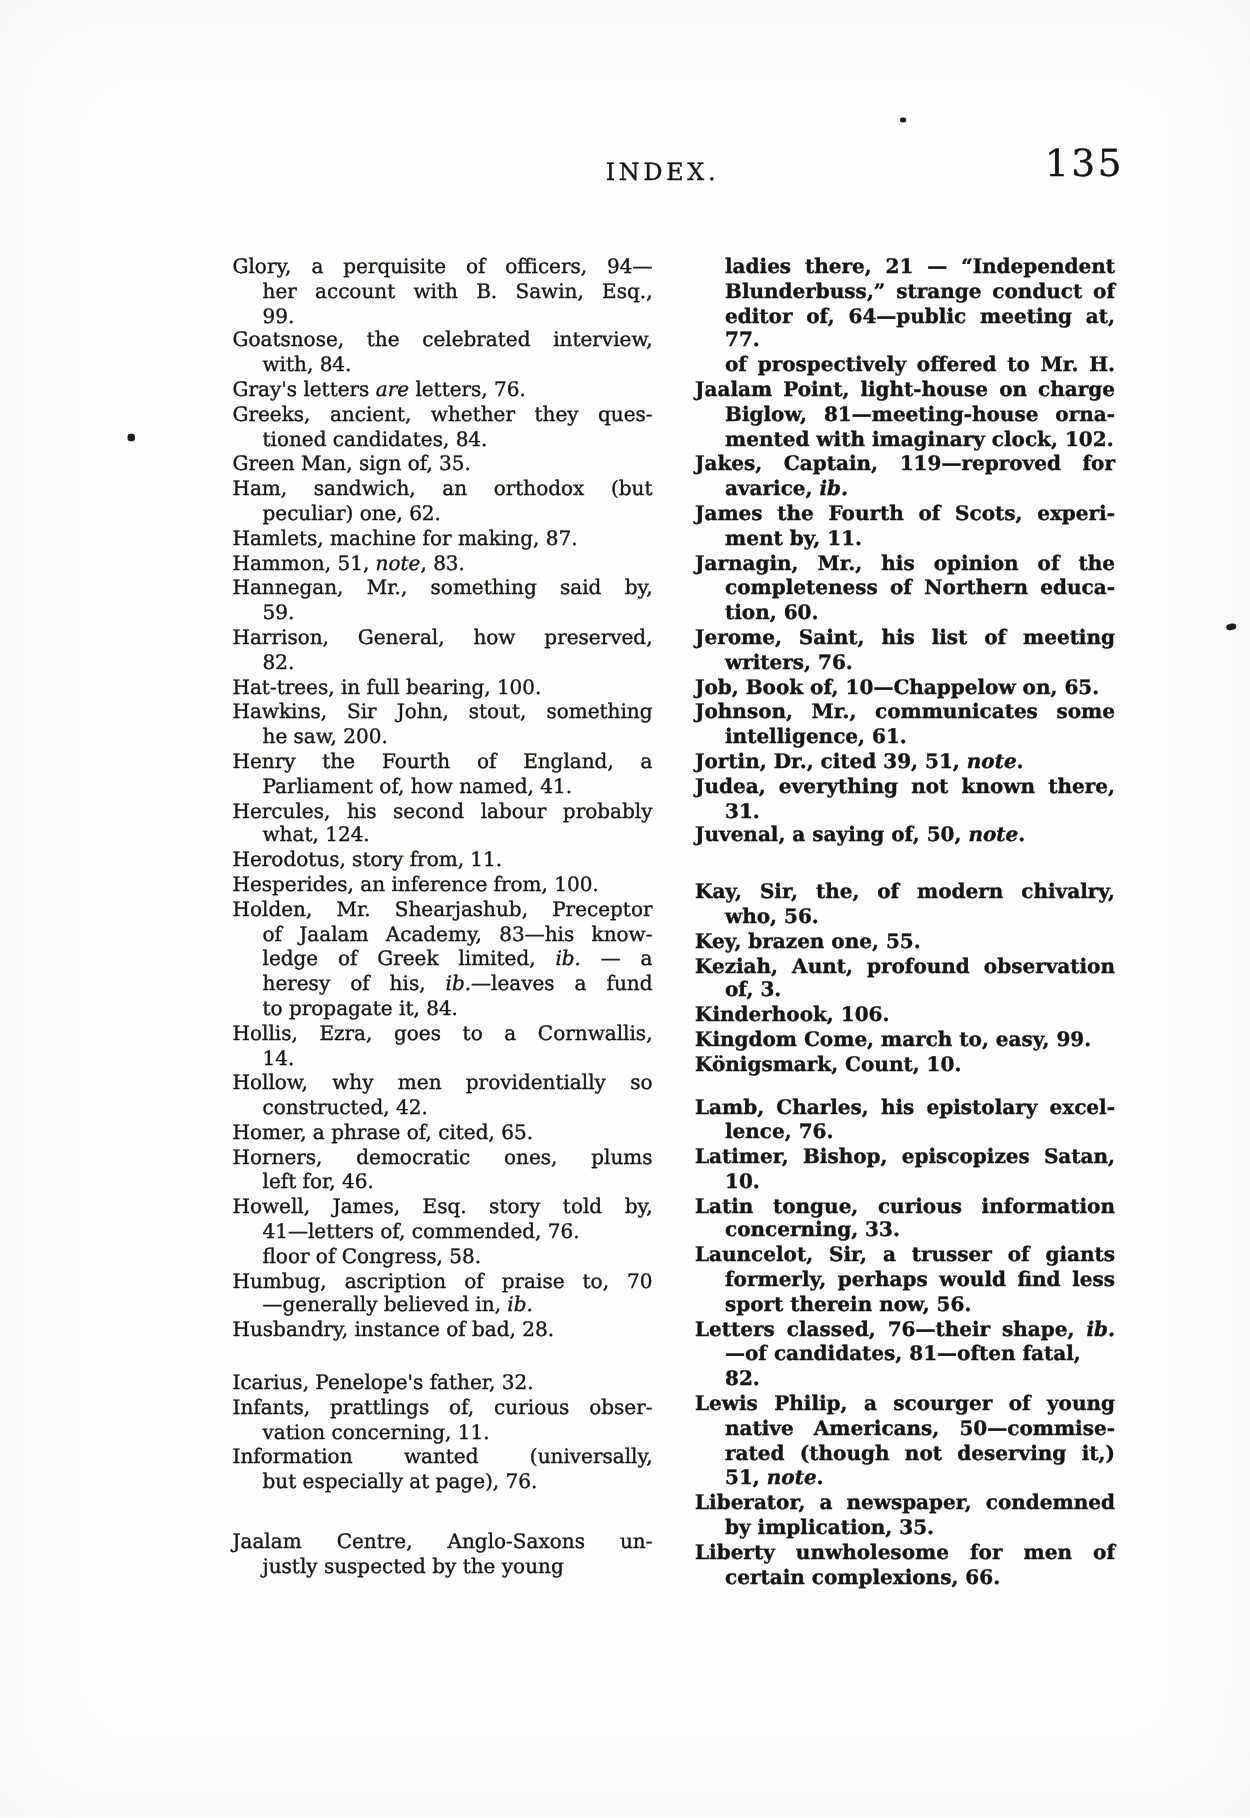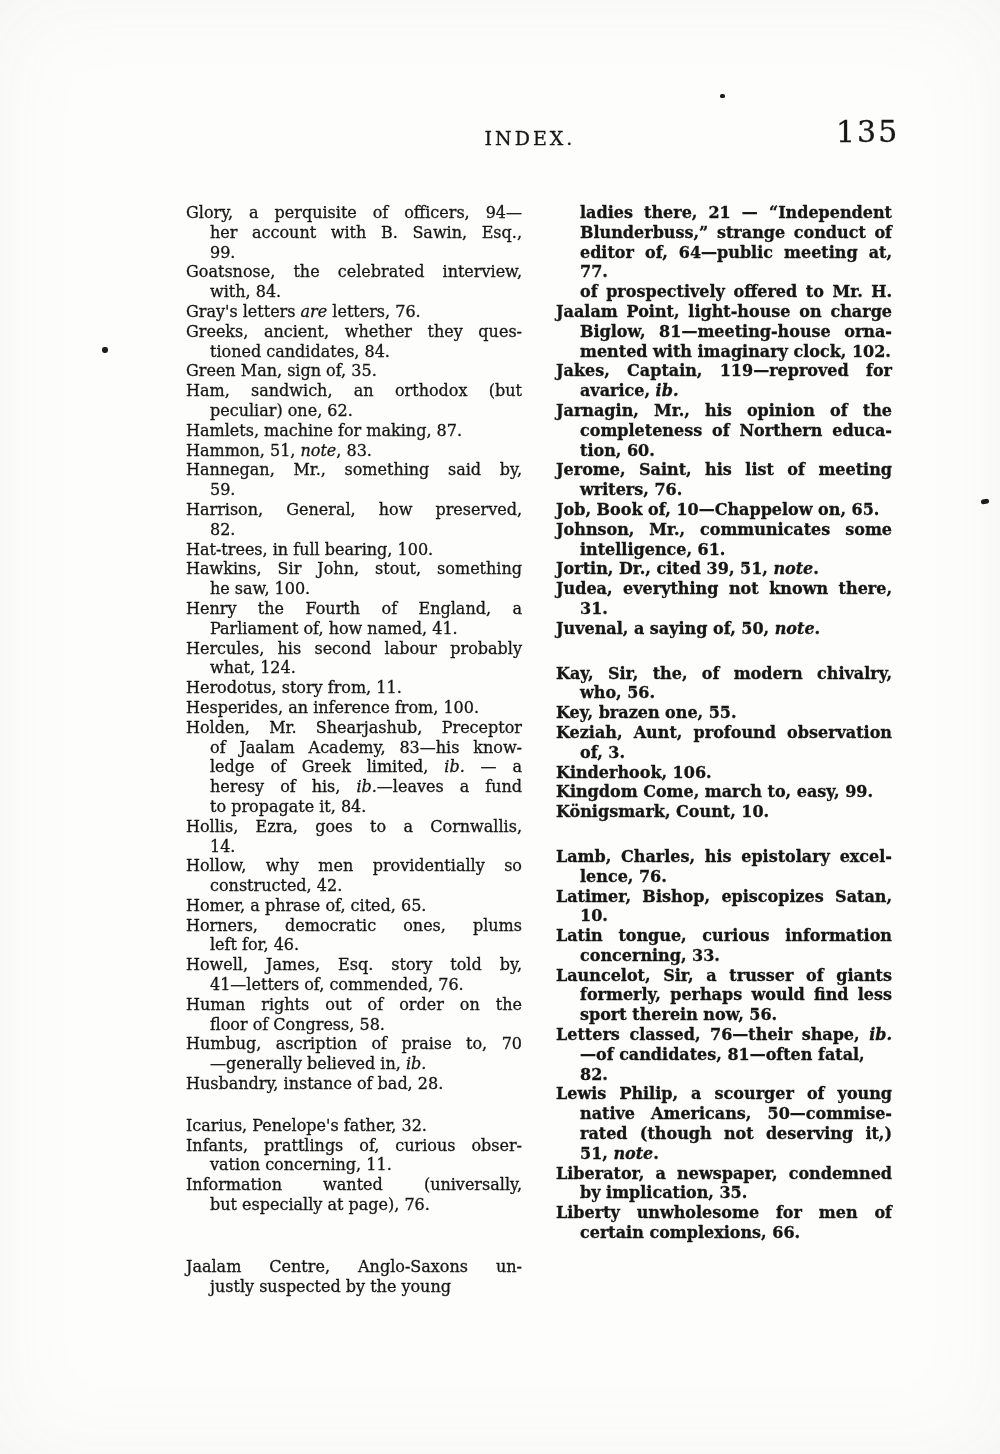--- a/index.html
+++ b/index.html
@@ -43,23 +43,23 @@
   .col-right { left: 556px; font-weight: bold; }
 
   .line { text-align: left; white-space: normal; }
   .line.just { text-align: justify; text-align-last: justify; }
   .line.indent { padding-left: 24px; }
   em { font-style: italic; }
 
   
   .col-left  .group:nth-child(2) { }
   .col-left  .group:nth-child(3) { margin-top: 22px; }
-  .col-left  .group:nth-child(4) { margin-top: 42px; }
+  .col-left  .group:nth-child(4) { margin-top: 28px; }
   .col-right .group:nth-child(2) { margin-top: 25px; }
-  .col-right .group:nth-child(3) { margin-top: 25px; }
+  .col-right .group:nth-child(3) { margin-top: 14px; }
 
   
   .speck { position: absolute; background: #1d1c1a; border-radius: 40%; }
   .speck-1 { left: 720px; top: 94px;  width: 5px; height: 4px; }
   .speck-2 { left: 102px; top: 347px; width: 6px; height: 6px; }
   .speck-3 { left: 981px; top: 499px; width: 8px; height: 5px; transform: rotate(-10deg); }
 
   .vignette {
     position: absolute; inset: 0;
     pointer-events: none;
@@ -111,21 +111,21 @@
       </div>
       <div class="entry">
         <div class="line just">Harrison, General, how preserved,</div>
         <div class="line indent">82.</div>
       </div>
       <div class="entry">
         <div class="line">Hat-trees, in full bearing, 100.</div>
       </div>
       <div class="entry">
         <div class="line just">Hawkins, Sir John, stout, something</div>
-        <div class="line indent">he saw, 100.</div>
+        <div class="line indent">he saw, 200.</div>
       </div>
       <div class="entry">
         <div class="line just">Henry the Fourth of England, a</div>
         <div class="line indent">Parliament of, how named, 41.</div>
       </div>
       <div class="entry">
         <div class="line just">Hercules, his second labour probably</div>
         <div class="line indent">what, 124.</div>
       </div>
       <div class="entry">
@@ -154,21 +154,20 @@
       </div>
       <div class="entry">
         <div class="line just">Horners, democratic ones, plums</div>
         <div class="line indent">left for, 46.</div>
       </div>
       <div class="entry">
         <div class="line just">Howell, James, Esq. story told by,</div>
         <div class="line indent">41—letters of, commended, 76.</div>
       </div>
       <div class="entry">
-        <div class="line just">Human rights out of order on the</div>
         <div class="line indent">floor of Congress, 58.</div>
       </div>
       <div class="entry">
         <div class="line just">Humbug, ascription of praise to, 70</div>
         <div class="line indent">—generally believed in, <em>ib.</em></div>
       </div>
       <div class="entry">
         <div class="line">Husbandry, instance of bad, 28.</div>
       </div>
     </div>
@@ -204,20 +203,24 @@
         <div class="line indent just">of prospectively offered to Mr. H.</div>
         <div class="line just">Jaalam Point, light-house on charge</div>
         <div class="line indent just">Biglow, 81—meeting-house orna-</div>
         <div class="line indent">mented with imaginary clock, 102.</div>
       </div>
       <div class="entry">
         <div class="line just">Jakes, Captain, 119—reproved for</div>
         <div class="line indent">avarice, <em>ib.</em></div>
       </div>
       <div class="entry">
+        <div class="line just">James the Fourth of Scots, experi-</div>
+        <div class="line indent">ment by, 11.</div>
+      </div>
+      <div class="entry">
         <div class="line just">Jarnagin, Mr., his opinion of the</div>
         <div class="line indent just">completeness of Northern educa-</div>
         <div class="line indent">tion, 60.</div>
       </div>
       <div class="entry">
         <div class="line just">Jerome, Saint, his list of meeting</div>
         <div class="line indent">writers, 76.</div>
       </div>
       <div class="entry">
         <div class="line">Job, Book of, 10—Chappelow on, 65.</div>

